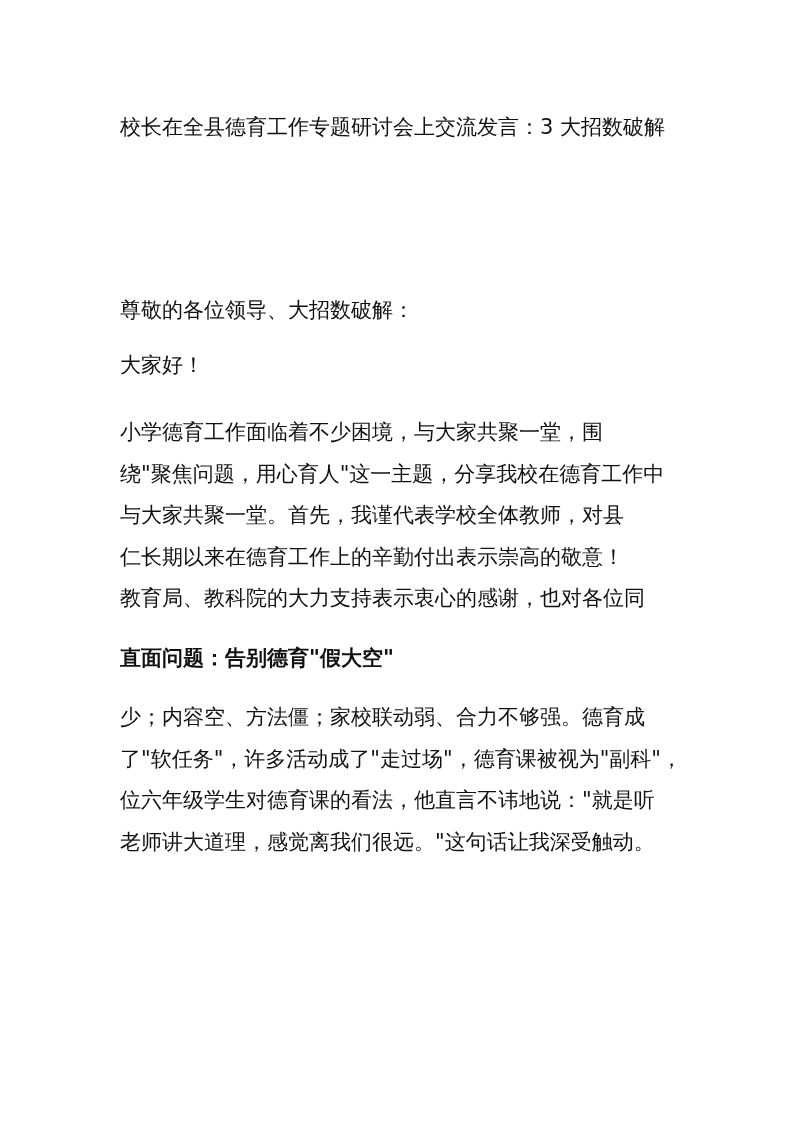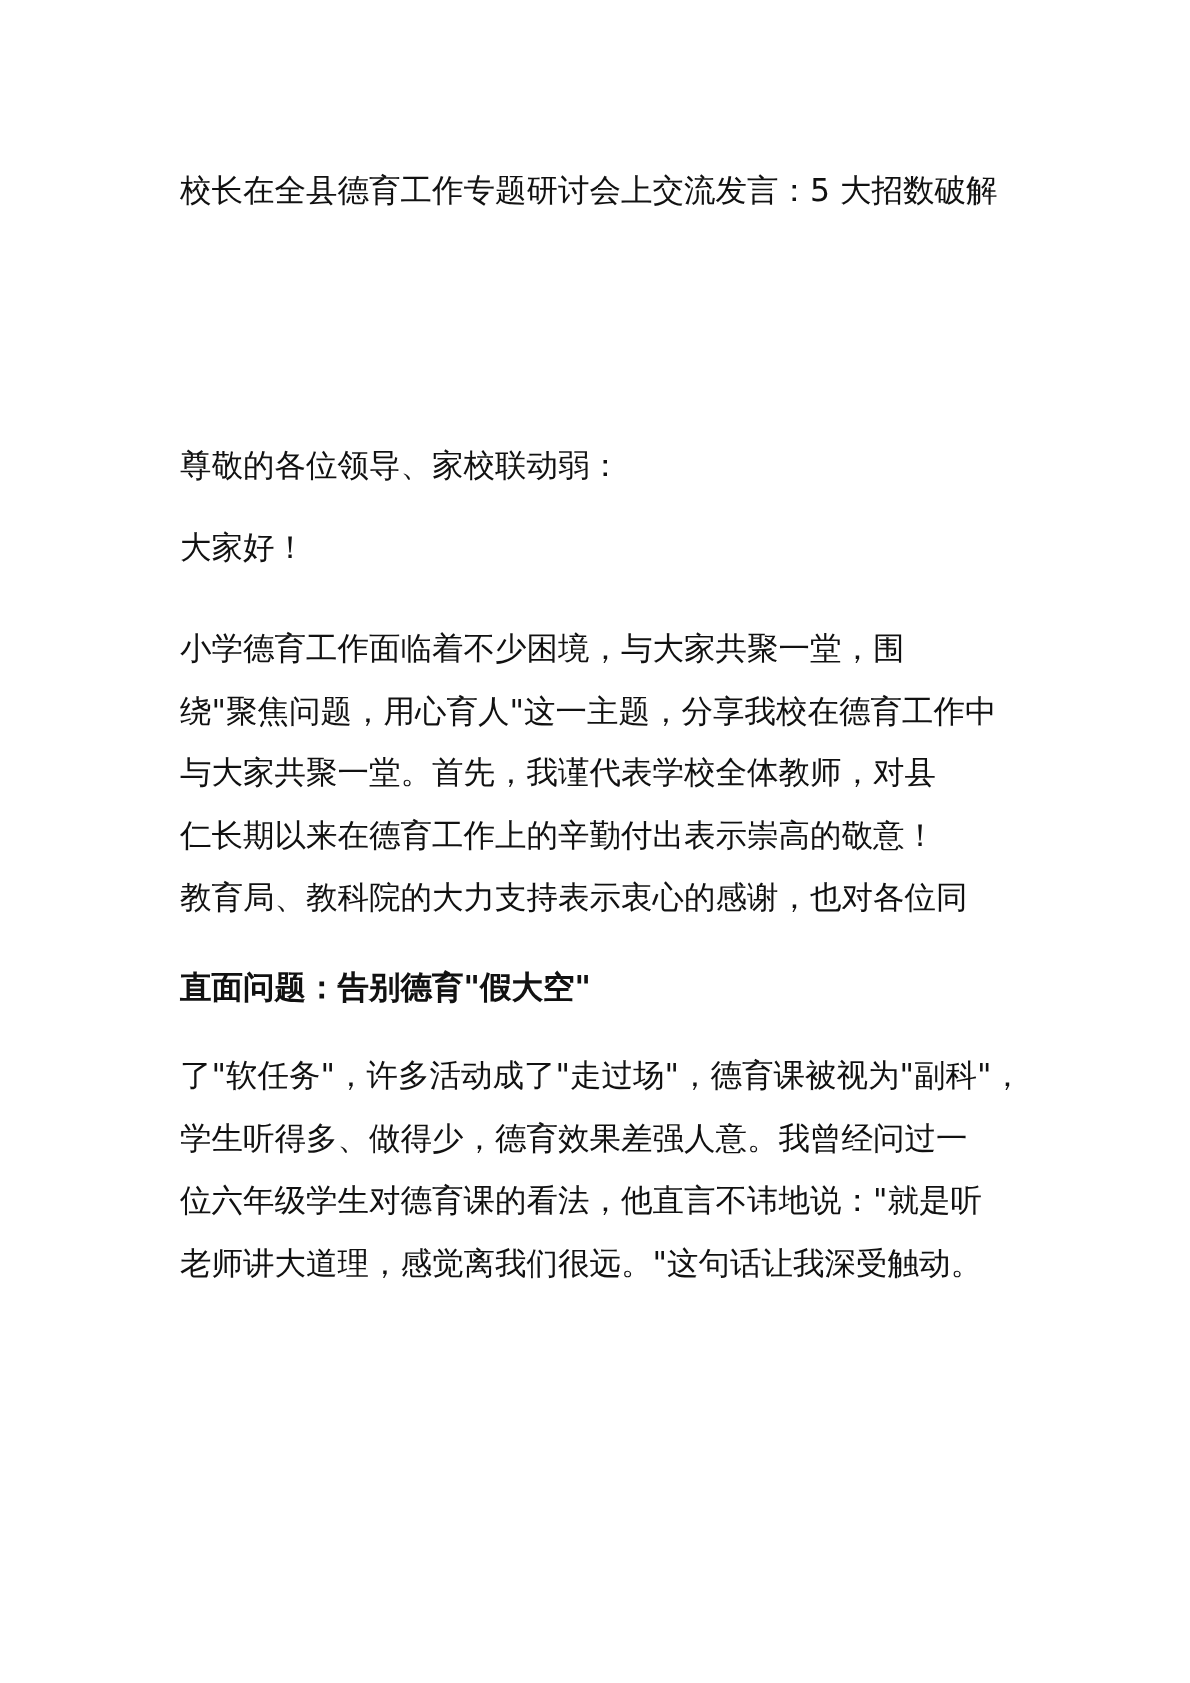--- a/index.html
+++ b/index.html
@@ -61,37 +61,37 @@
       margin: 0;
       font-weight: bold;
     }
   </style>
 </head>
 <body>
 
 <div class="page">
 
   <h1 class="title">
-    <span class="line">校长在全县德育工作专题研讨会上交流发言：5 大招数破解</span>
+    <span class="line">校长在全县德育工作专题研讨会上交流发言：3 大招数破解</span>
   </h1>
 
-  <p class="salutation" style="top:291px;">尊敬的各位领导、家校联动弱：</p>
+  <p class="salutation" style="top:291px;">尊敬的各位领导、大招数破解：</p>
 
   <p class="salutation" style="top:346px;font-family:Liberation Serif, serif;">大家好！</p>
 
   <p class="p" style="top:412px;">
     <span class="line">小学德育工作面临着不少困境，与大家共聚一堂，围</span>
     <span class="line">绕"聚焦问题，用心育人"这一主题，分享我校在德育工作中</span>
     <span class="line">与大家共聚一堂。首先，我谨代表学校全体教师，对县</span>
     <span class="line">仁长期以来在德育工作上的辛勤付出表示崇高的敬意！</span>
     <span class="line">教育局、教科院的大力支持表示衷心的感谢，也对各位同</span>
   </p>
 
   <h2 class="heading" style="top:639px;">直面问题：告别德育"假大空"</h2>
 
   <p class="p" style="top:697px;">
+    <span class="line">少；内容空、方法僵；家校联动弱、合力不够强。德育成</span>
     <span class="line">了"软任务"，许多活动成了"走过场"，德育课被视为"副科"，</span>
-    <span class="line">学生听得多、做得少，德育效果差强人意。我曾经问过一</span>
     <span class="line">位六年级学生对德育课的看法，他直言不讳地说："就是听</span>
     <span class="line">老师讲大道理，感觉离我们很远。"这句话让我深受触动。</span>
   </p>
 
 </div>
 
 </body></html>

